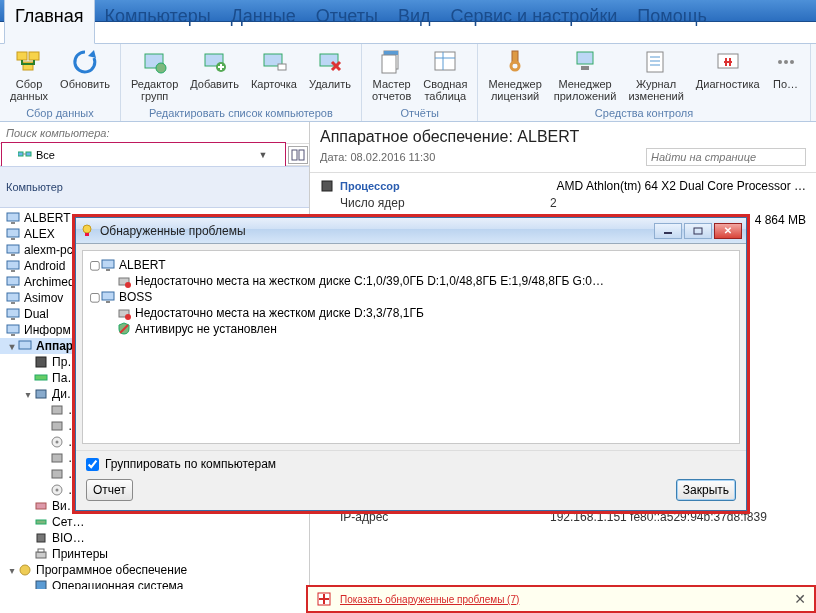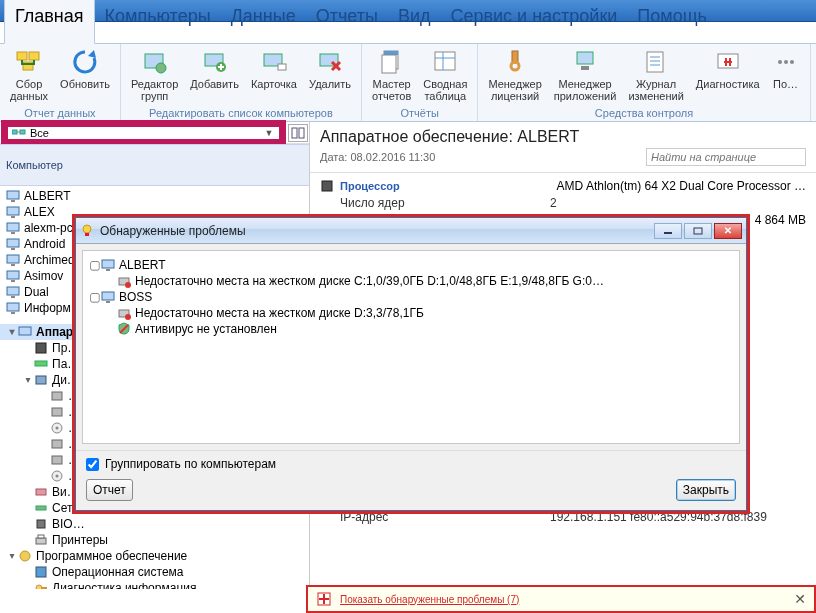--- a/index.html
+++ b/index.html
@@ -26,21 +26,21 @@
 
 
 .main { display: flex; height: 467px; }
 .left { width: 310px; display: flex; flex-direction: column; border-right: 1px solid #ccc; }
 .right { flex: 1; display: flex; flex-direction: column; position: relative; }
 
 
 .searchbox { height: 22px; border-bottom: 1px solid #ddd; display: flex; }
 .searchbox input { flex: 1; border: none; padding: 0 6px; font-size: 11px; color: #888; outline: none; font-style: italic; }
 .filterbar { height: 22px; border-bottom: 1px solid #ddd; display: flex; align-items: center; }
-.filterbar .combo { flex: 1; display: flex; align-items: center; padding: 0 4px; border: 7px solid #be185d; margin: 1px; height: 26px; background: #fff; }
+.filterbar .combo { flex: 1; display: flex; align-items: center; padding: 0 16px; border: 1px solid #be185d; margin: 1px; height: 26px; background: #fff; }
 .filterbar .combo .cicon { width: 14px; height: 10px; margin-right: 4px; }
 .filterbar .combo .ctext { flex: 1; font-size: 11px; }
 .filterbar .combo .cdrop { width: 12px; text-align: center; font-size: 9px; color: #555; }
 .filterbar .layouticon { width: 20px; height: 18px; border: 1px solid #aaa; margin: 1px; display: flex; align-items: center; justify-content: center; }
 
 .sect { background: #e8eef9; border-top: 1px solid #c6d3eb; border-bottom: 1px solid #c6d3eb; padding: 14px 6px; font-size: 11px; color: #2a4470; }
 .tree { flex: 1; overflow: hidden; font-size: 11px; padding: 2px 0; background: #fff; }
 .tree-row { display: flex; align-items: center; padding: 1px 6px; cursor: pointer; white-space: nowrap; }
 .tree-row.selected { background: #cfe3fb; font-weight: bold; }
 .tree-row .exp { width: 12px; text-align: center; color: #666; font-size: 10px; }
@@ -133,21 +133,21 @@
         <div class="rbutton">
           <div class="ricon">
             <svg width="28" height="28">
               <path d="M14 4a10 10 0 1 0 9 6" fill="none" stroke="#2a7fd4" stroke-width="3"></path>
               <path d="M23 2l2 8-8-2z" fill="#2a7fd4"></path>
             </svg>
           </div>
           <div class="rlabel">Обновить</div>
         </div>
       </div>
-      <div class="rgroup-label">Отчет данных</div>
+      <div class="rgroup-label">Сбор данных</div>
     </div>
     <div class="rgroup">
       <div class="rbuttons">
         <div class="rbutton">
           <div class="ricon">
             <svg width="28" height="28">
               <rect x="4" y="6" width="18" height="14" fill="#bcd7f5" stroke="#3a6"></rect>
               <circle cx="20" cy="20" r="5" fill="#7db77d" stroke="#2a6"></circle>
             </svg>
           </div>
@@ -260,20 +260,23 @@
           </div>
           <div class="rlabel">По…</div>
         </div>
       </div>
       <div class="rgroup-label">Средства контроля</div>
     </div>
   </div>
 
 <div class="main">
   <div class="left">
+    <div class="searchbox">
+      <input placeholder="Поиск компьютера:" style="">
+    </div>
     <div class="filterbar">
       <div class="combo">
         <span class="cicon">
           <svg width="14" height="10">
               <rect x="0" y="2" width="5" height="4" fill="#6bb4f0" stroke="#2a6"></rect>
               <rect x="8" y="2" width="5" height="4" fill="#6bb4f0" stroke="#2a6"></rect>
               <line x1="5" y1="4" x2="8" y2="4" stroke="#888"></line>
             </svg>
         </span>
         <span class="ctext">Все</span>

